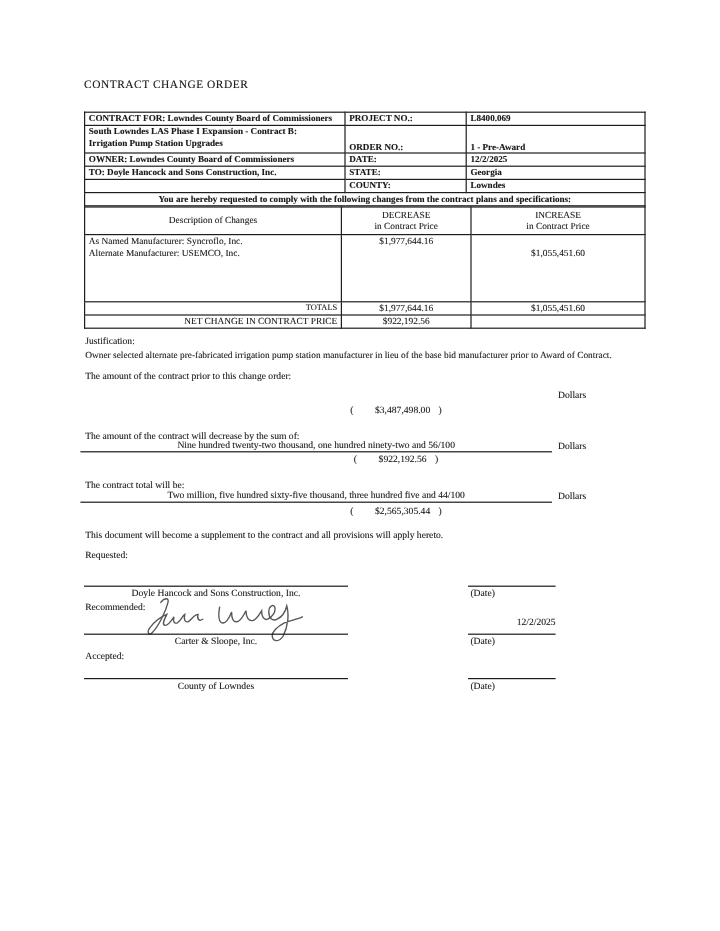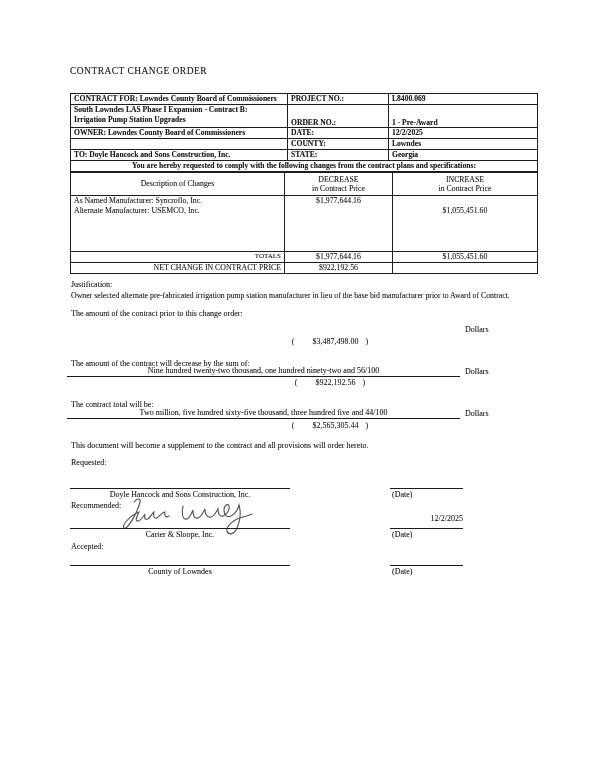--- a/index.html
+++ b/index.html
@@ -52,28 +52,28 @@
       </td>
       <td class="vbot">ORDER NO.:</td>
       <td class="vbot">1 - Pre-Award</td>
     </tr>
     <tr style="height:11px">
       <td>OWNER: Lowndes County Board of Commissioners</td>
       <td>DATE:</td>
       <td>12/2/2025</td>
     </tr>
     <tr style="height:11px">
+      <td>TO: Doyle Hancock and Sons Construction, Inc.</td>
+      <td>STATE:</td>
+      <td>Georgia</td>
+    </tr>
+    <tr style="height:11px">
       <td></td>
       <td>COUNTY:</td>
       <td>Lowndes</td>
-    </tr>
-    <tr style="height:11px">
-      <td>TO: Doyle Hancock and Sons Construction, Inc.</td>
-      <td>STATE:</td>
-      <td>Georgia</td>
     </tr>
     <tr style="height:11px">
       <td class="plain" colspan="3">You are hereby requested to comply with the following changes from the contract plans and specifications:</td>
     </tr>
   </tbody>
     </table>
 
   <table id="changes-table" style="left:70px;top:172px;width:467px;">
     <colgroup>
         <col style="width:214px">
@@ -137,21 +137,21 @@
 
   <div class="t fs8" style="left:71px;top:400px;">The contract total will be:</div>
   <div class="uline t" style="left:67px;top:408px;width:393px;height:10px;">
     <span>Two million, five hundred sixty-five thousand, three hundred five and 44/100</span>
   </div>
   <div class="t fs8" style="left:465px;top:409px;">Dollars</div>
   <div class="paren t" style="left:240px;top:421px;width:180px;">
     <span class="po">(</span><span>$2,565,305.44</span><span class="pc">)</span>
   </div>
 
-  <div class="t fs8" style="left:71px;top:441px;">This document will become a supplement to the contract and all provisions will order hereto.</div>
+  <div class="t fs8" style="left:71px;top:441px;">This document will become a supplement to the contract and all provisions will apply hereto.</div>
 
   <div class="t fs8" style="left:71px;top:458px;">Requested:</div>
   <div class="sigline" style="left:70px;top:477px;width:220px;height:11px;"></div>
   <div class="t fs8 ctr" style="left:70px;top:490px;width:220px;">Doyle Hancock and Sons Construction, Inc.</div>
   <div class="sigline" style="left:390px;top:477px;width:73px;height:11px;"></div>
   <div class="t fs8" style="left:392px;top:490px;">(Date)</div>
 
   <div class="t fs8" style="left:71px;top:501px;">Recommended:</div>
   <svg style="position:absolute;left:118px;top:492px;" width="140" height="44" viewBox="0 0 140 44">
     <g fill="none" stroke="#3f3f3f" stroke-width="1.15" stroke-linecap="round" opacity="0.88">

